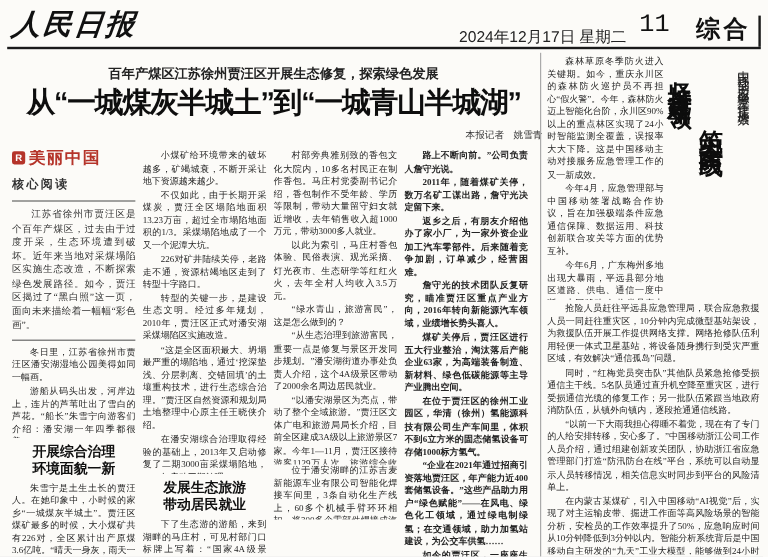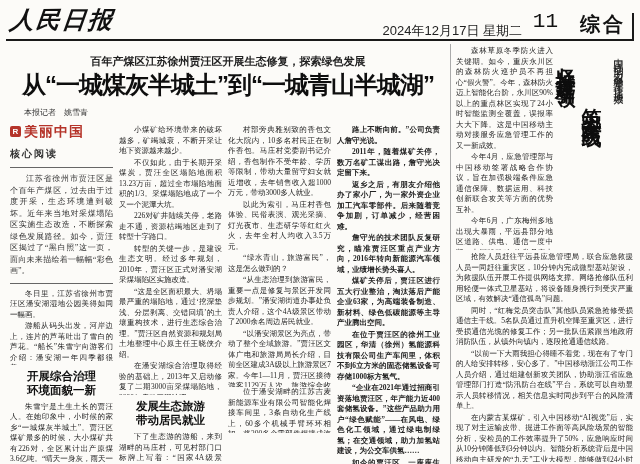--- a/index.html
+++ b/index.html
@@ -16,27 +16,27 @@
   .page-number{position:absolute;right:82px;top:10px;font-size:21px;color:#111;
         font-family:Liberation Mono, monospace;}
   .section-name{position:absolute;right:14px;top:11px;font-size:20px;font-weight:bold;
         letter-spacing:3px;color:#111;font-family:"Liberation Sans",sans-serif;}
   
   .kicker{position:absolute;left:8px;top:54px;width:440px;text-align:center;font-size:11px;
         font-weight:bold;color:#222;font-family:Liberation Serif, serif;}
   .headline{position:absolute;left:4px;top:69px;width:448px;text-align:center;font-size:24px;
         font-weight:800;letter-spacing:-1px;color:#0e0e0e;font-family:"Liberation Sans",sans-serif;
         white-space:nowrap;}
-  .byline{position:absolute;left:24px;top:107px;width:440px;text-align:left;font-size:8px;color:#333;}
+  .byline{position:absolute;left:12px;top:107px;width:440px;text-align:right;font-size:8px;color:#333;}
   
   .col{position:absolute;top:125px;width:103px;overflow:hidden;height:339px;}
   .zone{overflow:hidden;}
   .para{font-size:7.5px;line-height:10.5px;text-align:justify;text-indent:2em;
         margin:0 0 1px;color:#242424;}
-  .sec-head{font-family:Liberation Mono, monospace;font-weight:bold;font-size:11.5px;
+  .sec-head{font-family:Liberation Sans, sans-serif;font-weight:bold;font-size:11.5px;
         line-height:14px;text-align:center;margin:5px 0 4px;color:#101010;}
   
   .badge{display:flex;align-items:center;gap:3px;height:13px;}
   .badge-icon{width:11px;height:11px;background:#b5342a;color:#fff;border-radius:2px;
         font:bold 8px/11px "Liberation Sans",sans-serif;text-align:center;}
   .badge-label{color:#b5342a;font-family:"Liberation Sans",sans-serif;font-weight:bold;
         font-size:14px;letter-spacing:1px;}
   .box-title{font-family:Liberation Serif, serif;font-weight:bold;font-size:10px;
         letter-spacing:2px;color:#333;margin-top:9px;}
   .box-rule{border:0;border-top:1px solid #666;margin:6px 0 5px;}

